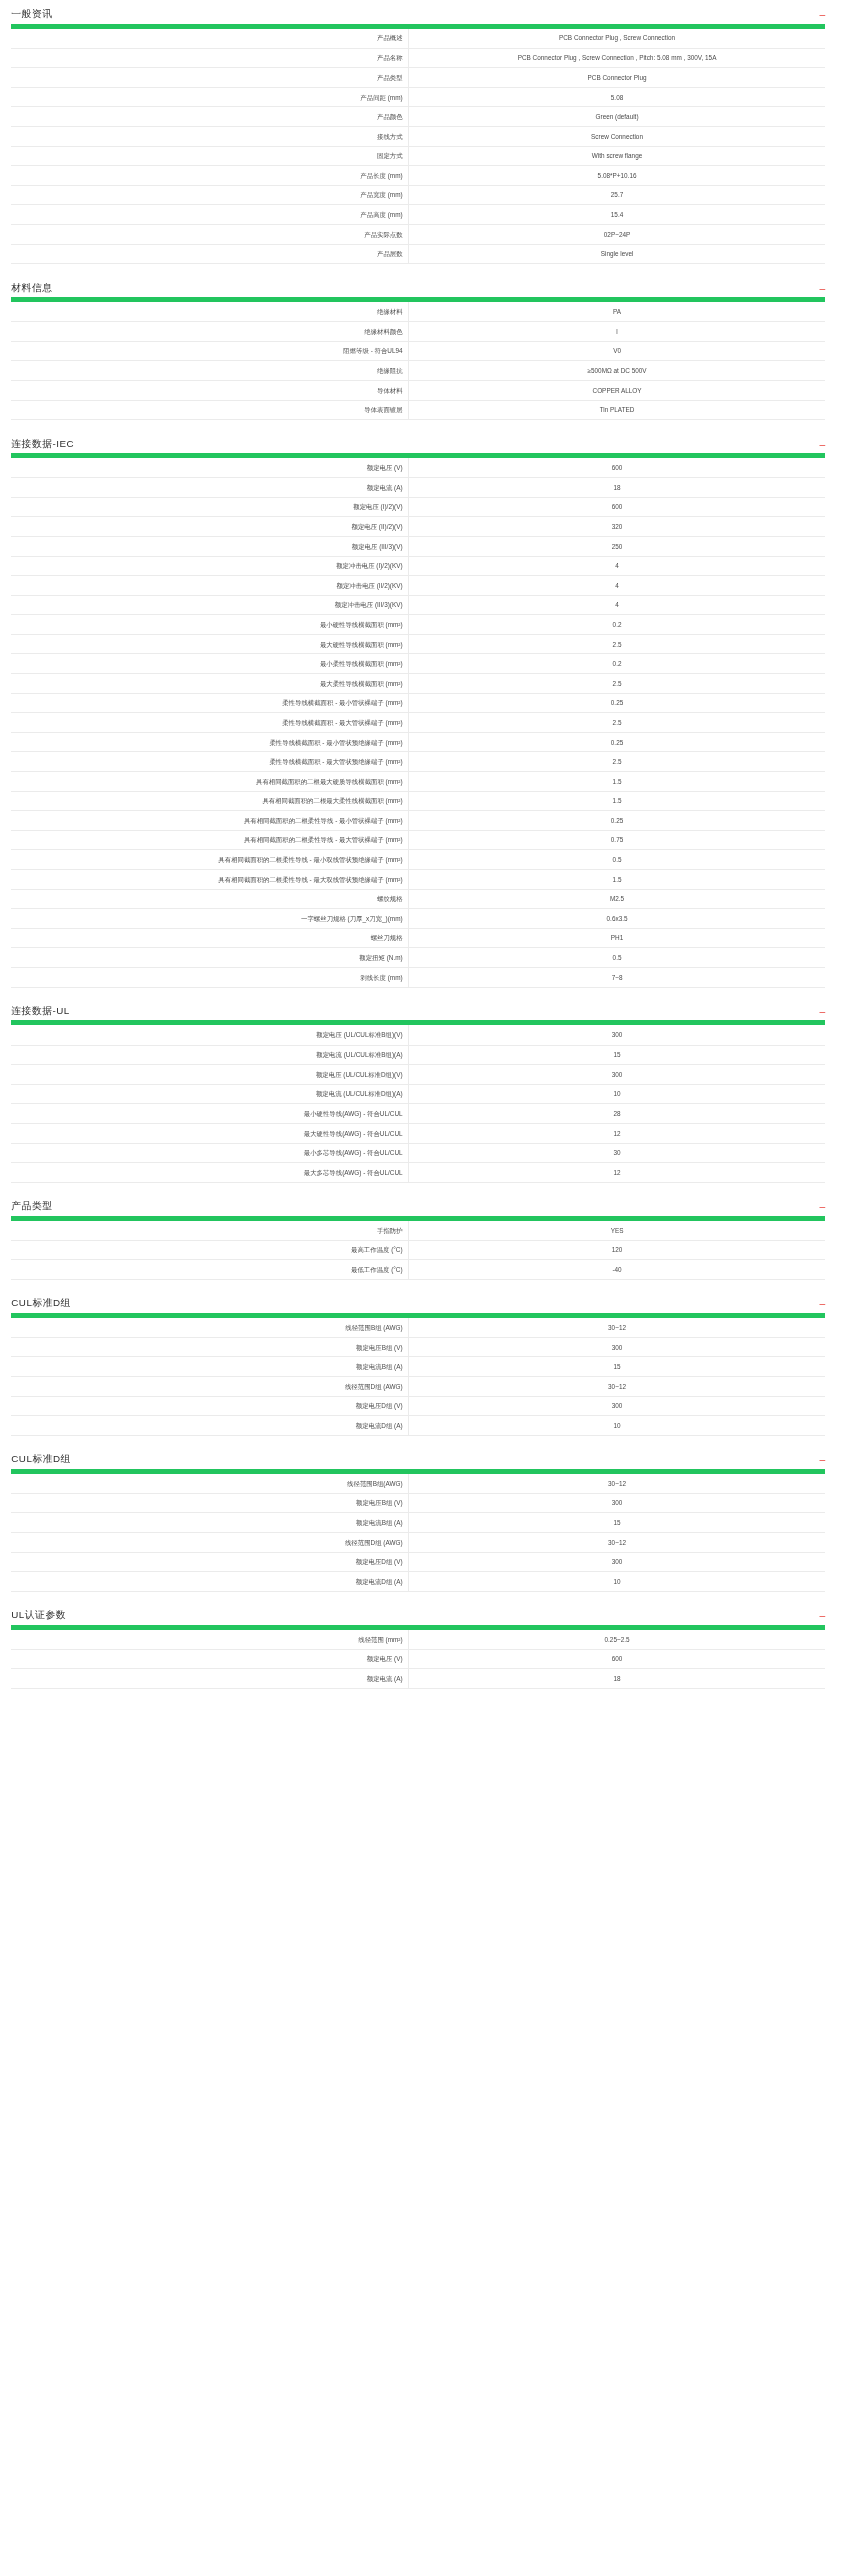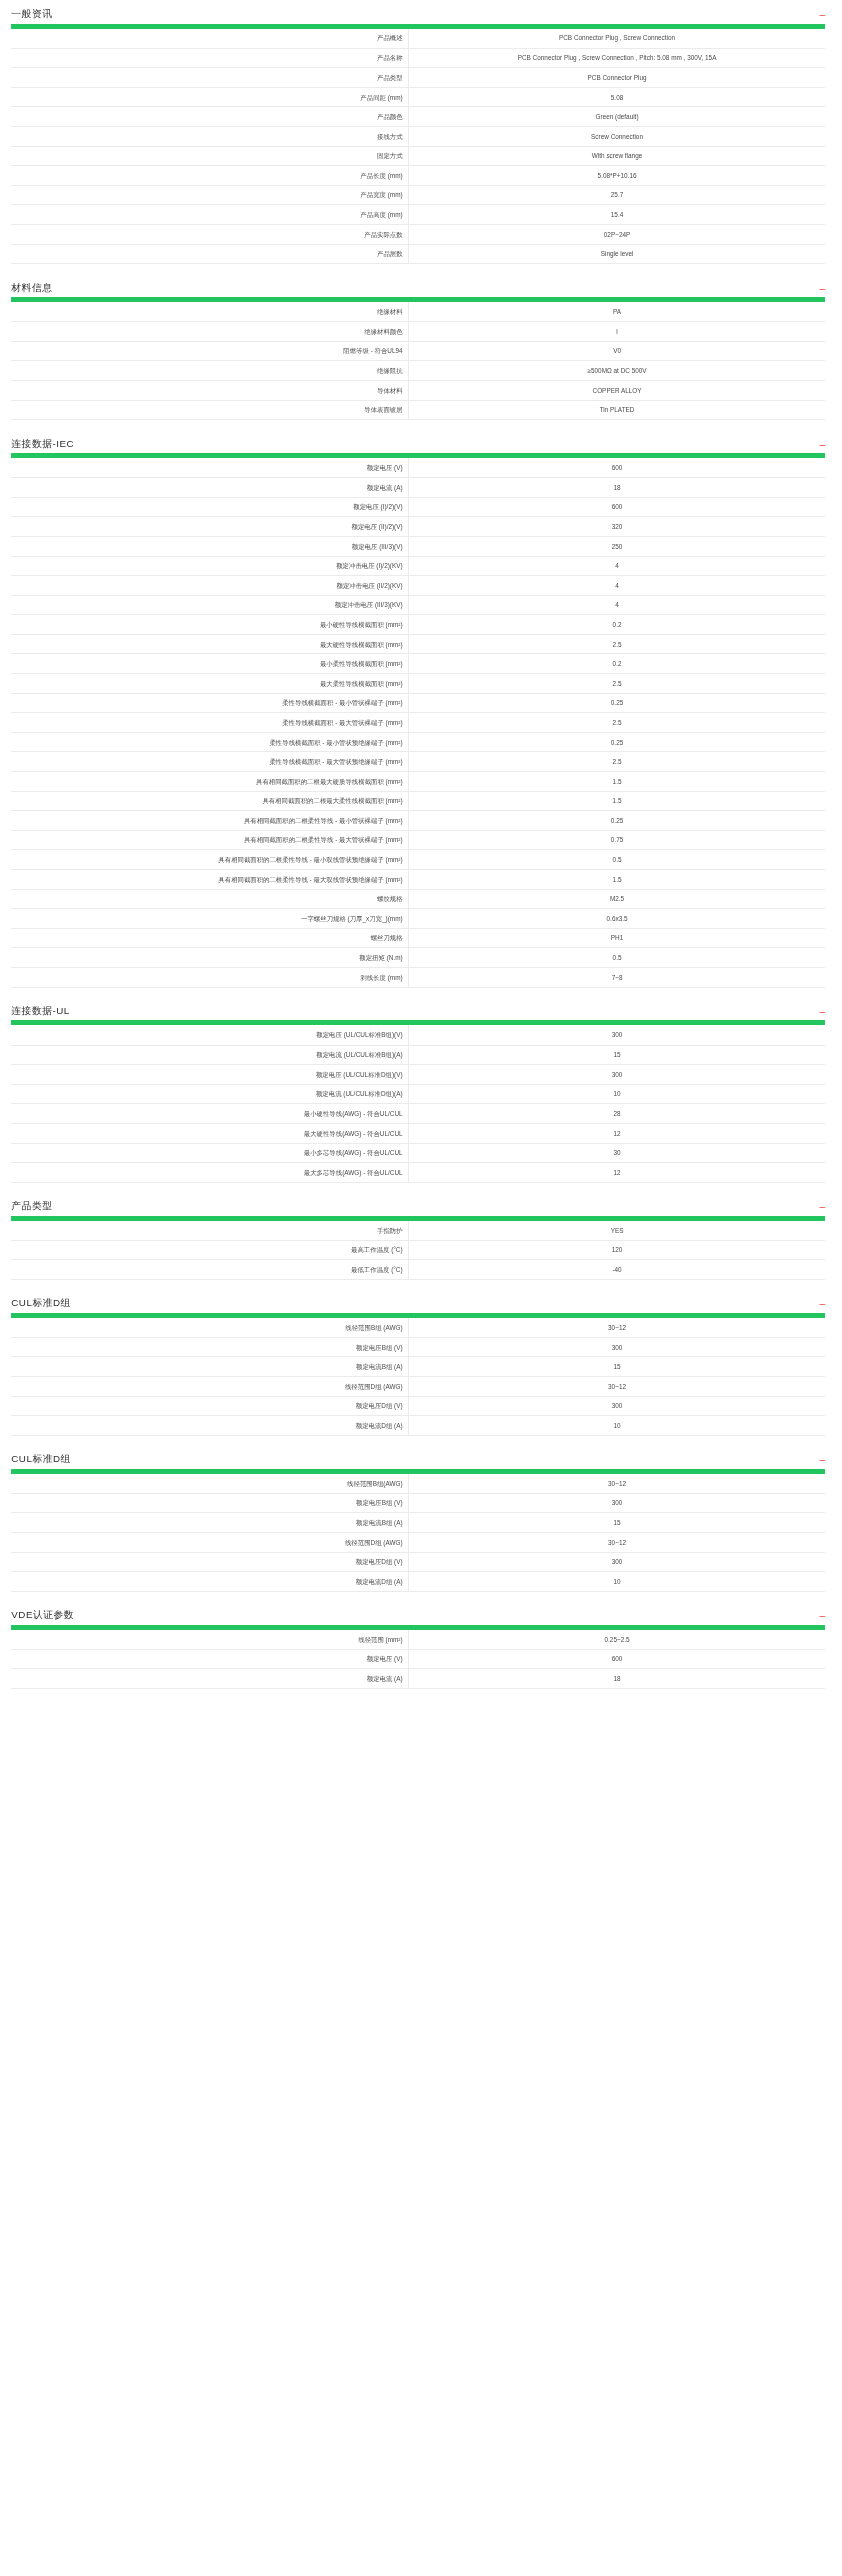--- a/index.html
+++ b/index.html
@@ -423,21 +423,21 @@
             </tr>
             <tr>
               <td class="label">额定电流D组 (A)</td>
               <td class="value">10</td>
             </tr>
           </tbody>
         </table>
       </div>
       <div class="section">
         <div class="section-header">
-          <div class="section-title">VDE认证参数</div>
+          <div class="section-title">UL认证参数</div>
           <div class="collapse-icon">–</div>
         </div>
         <table class="spec">
           <tbody>
             <tr>
               <td class="label">线径范围 (mm²)</td>
               <td class="value">0.25~2.5</td>
             </tr>
             <tr>
               <td class="label">额定电压 (V)</td>

